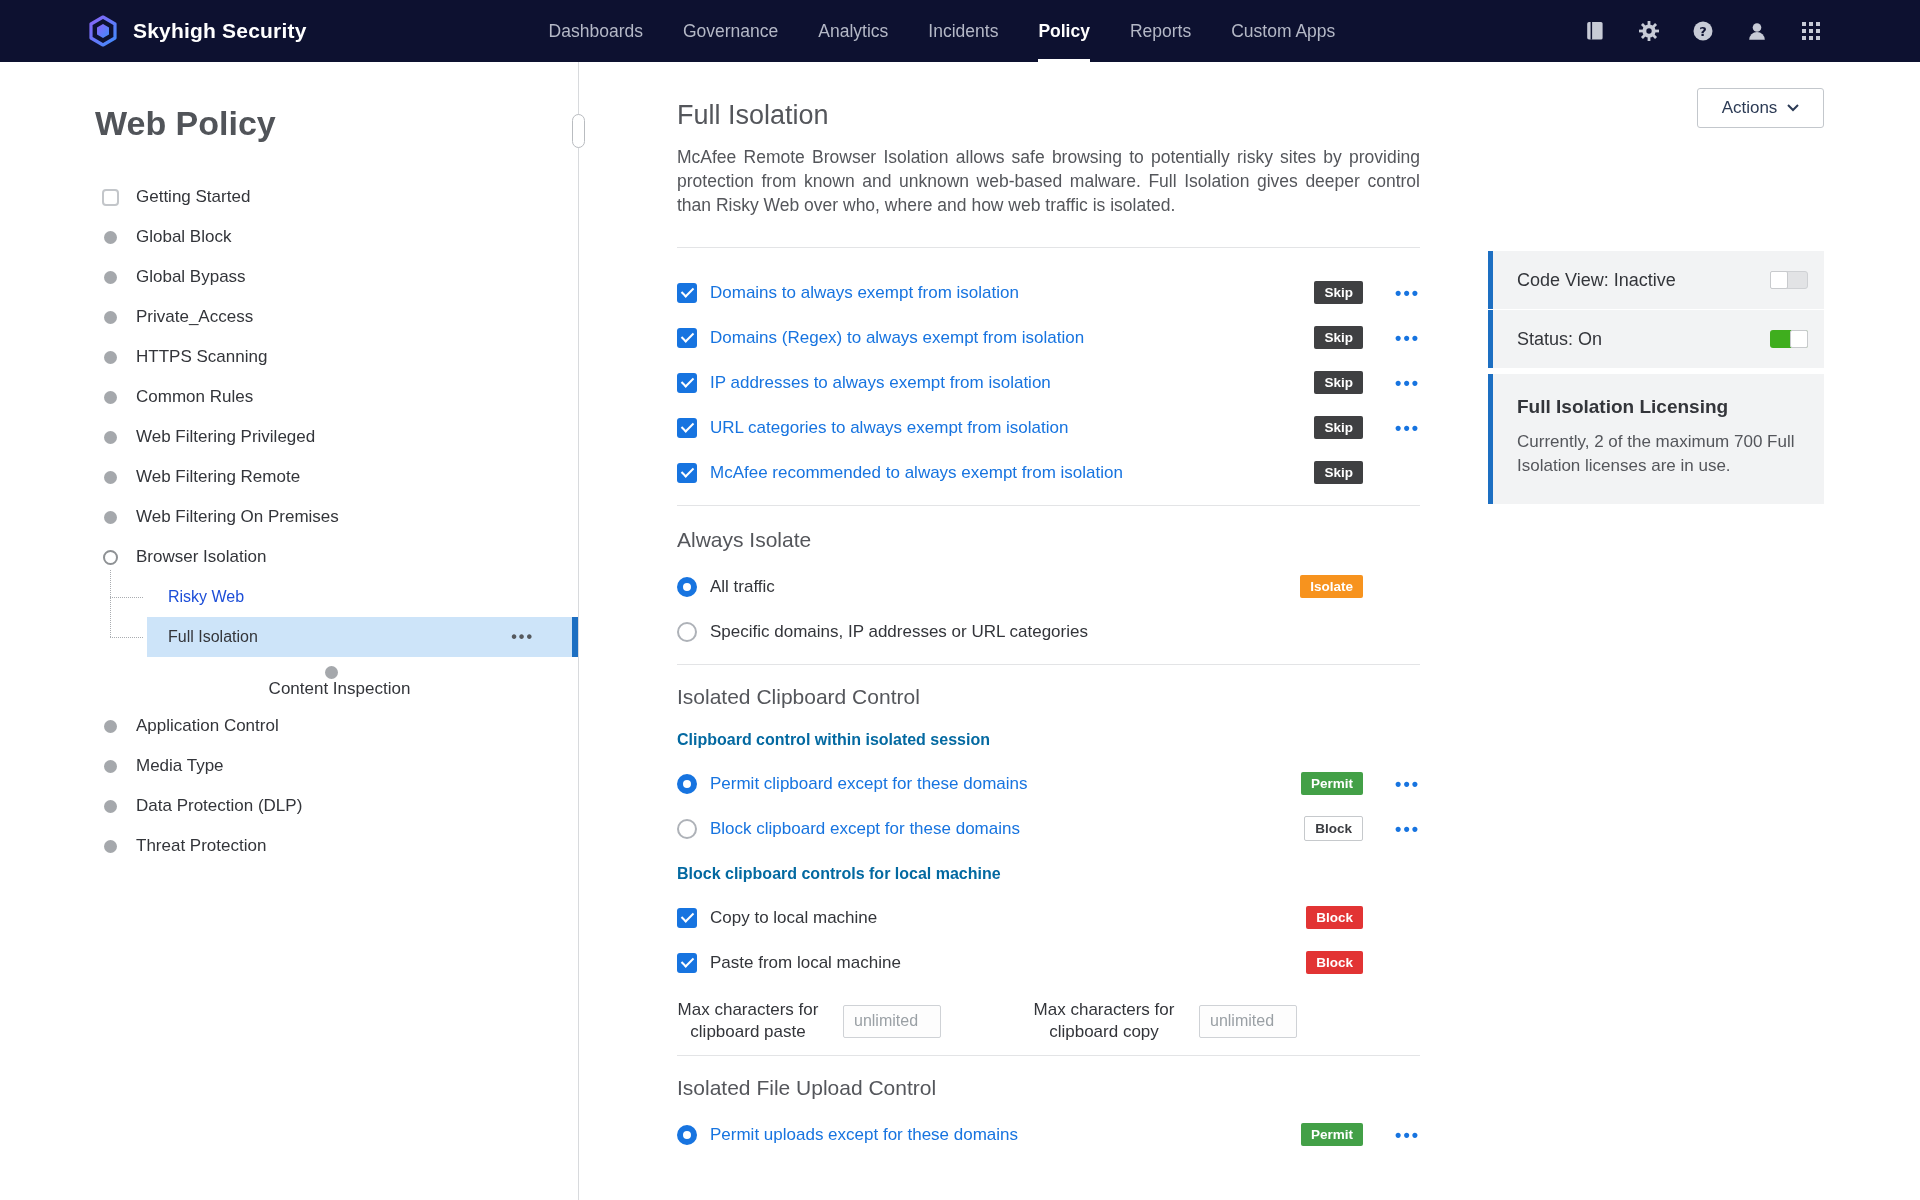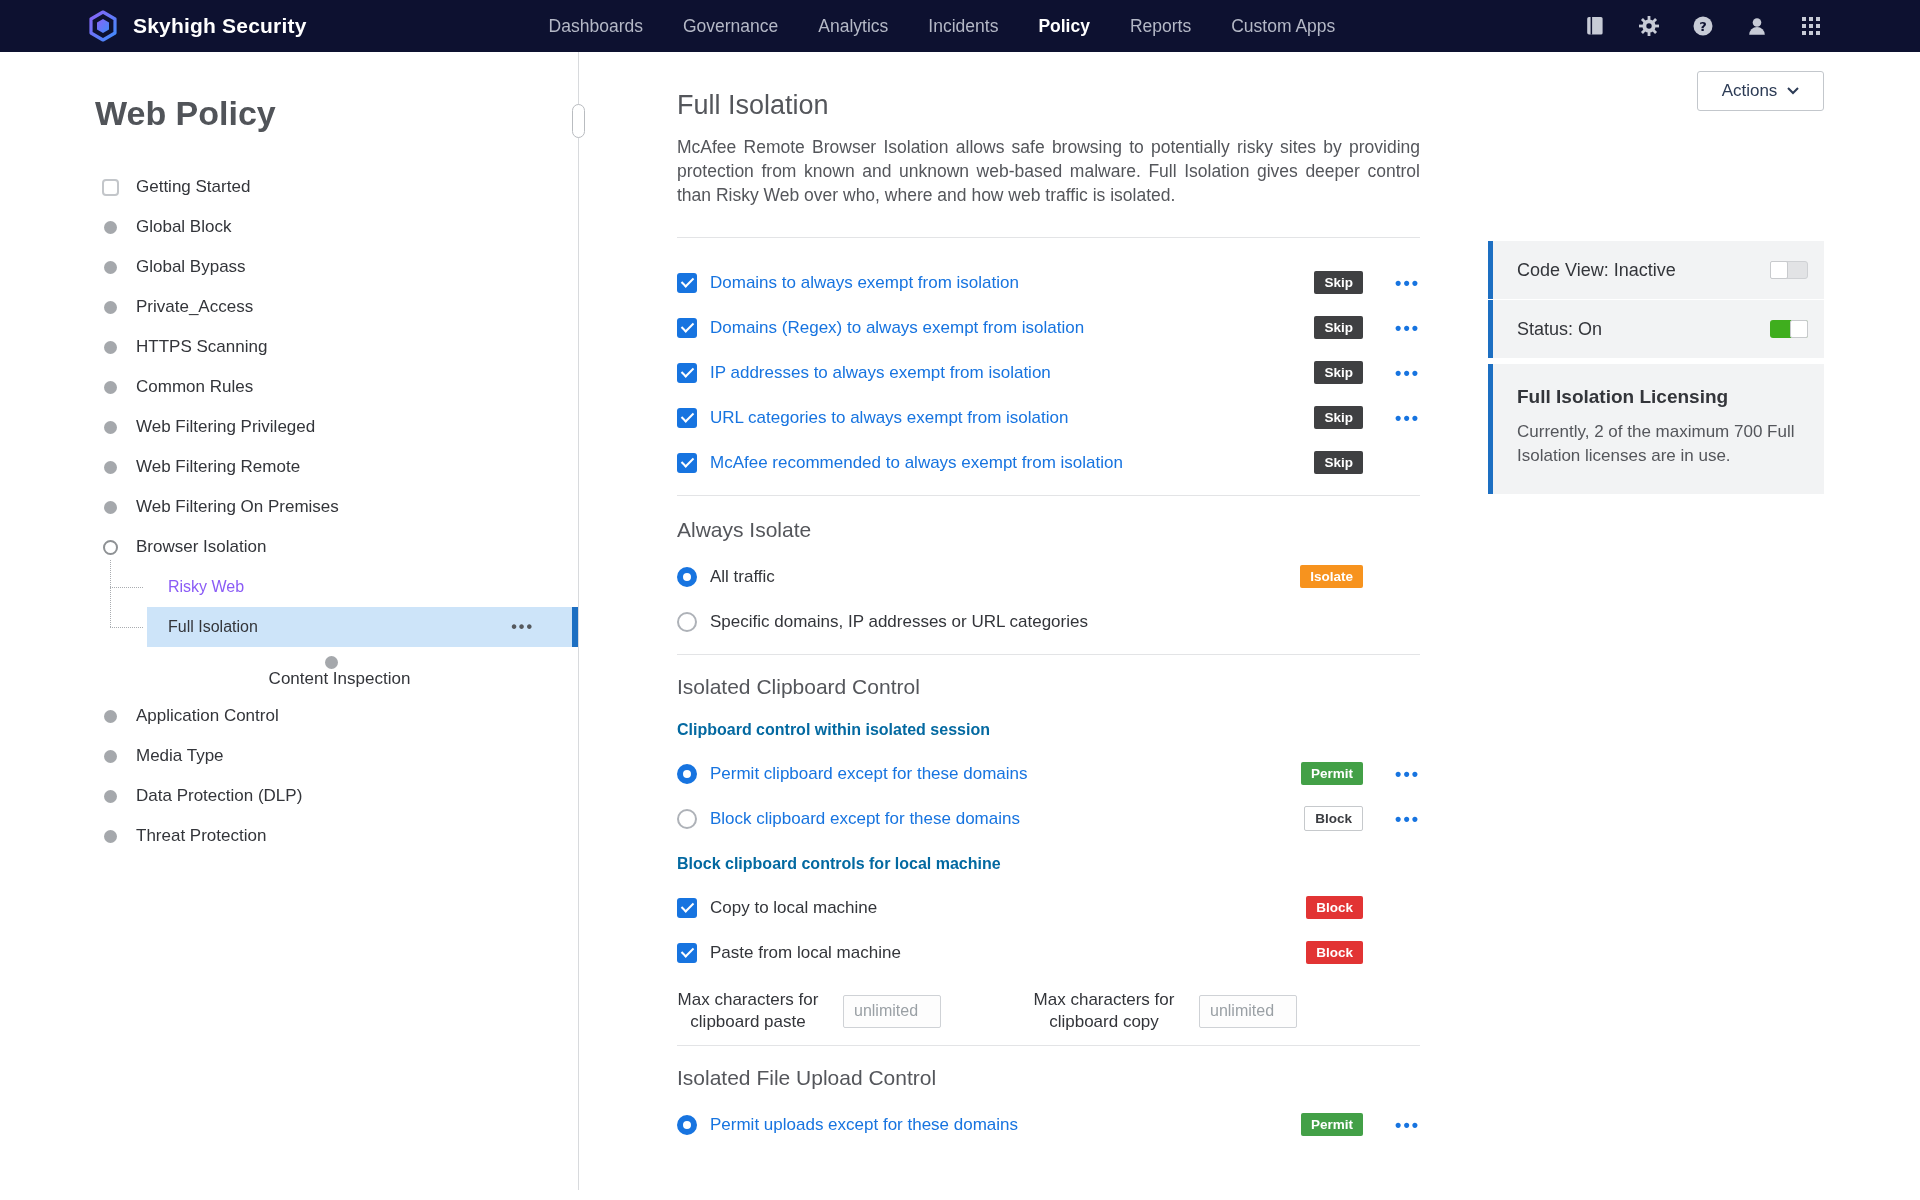--- a/index.html
+++ b/index.html
@@ -6,21 +6,21 @@
   html,body { width:1920px; height:1200px; }
   body {
     font-family:"Liberation Sans", sans-serif;
     background:#ffffff;
     overflow:hidden;
     color:#33353a;
   }
 
   
   .topbar {
-    height:52px; background:#0d1130; display:flex; align-items:center;
+    height:62px; background:#0d1130; display:flex; align-items:center;
     padding-left:86px;
   }
   .brand { display:flex; align-items:center; gap:13px; }
   .brand-name { color:#ffffff; font-size:21px; font-weight:600; letter-spacing:.2px; }
   .topnav { display:flex; margin-left:242px; height:62px; align-items:stretch; gap:40px; }
   .topnav-item {
     display:flex; align-items:center; color:#b4b8c6; font-size:17.5px;
     position:relative; cursor:pointer; white-space:nowrap;
   }
   .topnav-item.active { color:#ffffff; font-weight:bold; }
@@ -57,21 +57,21 @@
     border-left:1px dotted #a9acb0;
   }
   .tree-child {
     height:40px; margin-left:37px; display:flex; align-items:center;
     padding-left:21px; position:relative; cursor:pointer;
   }
   .tree-child::before {
     content:""; position:absolute; left:-37px; top:50%; width:33px;
     border-top:1px dotted #a9acb0;
   }
-  .tree-child .tree-label { font-size:16px; color:#8b5cf6; }
+  .tree-child .tree-label { font-size:16px; color:#1d4ed8; }
   .tree-child.selected { background:#cde4f9; }
   .tree-child.selected .tree-label { color:#33353a; }
   .tree-child.selected::after {
     content:""; position:absolute; right:0; top:0; bottom:0; width:6px; background:#1d6fc2;
   }
   .gap-after-children { margin-top:9px;flex-direction:column; }
 
   
   .dotmenu { cursor:pointer; line-height:1; }
   .dotmenu::before { content:"•••"; letter-spacing:2px; font-weight:bold; }
@@ -130,21 +130,21 @@
   .maxchars-input {
     width:98px; height:33px; margin-left:24px; border:1px solid #cfd2d6; border-radius:2px;
     background:#fdfdfd; color:#9aa0a5; font-size:16px; padding:0 10px;
     font-family:"Liberation Sans", sans-serif;
   }
   .maxchars-label.second { margin-left:92px; }
   .hr4 { margin-top:12px; }
 
   
   .actions-btn {
-    position:absolute; top:19px; right:96px; width:127px; height:40px;
+    position:absolute; top:26px; right:96px; width:127px; height:40px;
     background:#ffffff; border:1px solid #c3c7cc; border-radius:3px;
     display:flex; align-items:center; justify-content:center; gap:10px;
     font-size:17px; color:#2c3b55; cursor:pointer;
   }
   .cards { position:absolute; top:189px; right:96px; width:336px; }
   .card { background:#f2f3f4; border-left:5px solid #1d6fc2; }
   .toggle-card {
     height:58px; display:flex; align-items:center; justify-content:space-between;
     padding:0 16px 0 24px; margin-bottom:1px; font-size:18px; color:#33353a;
   }

